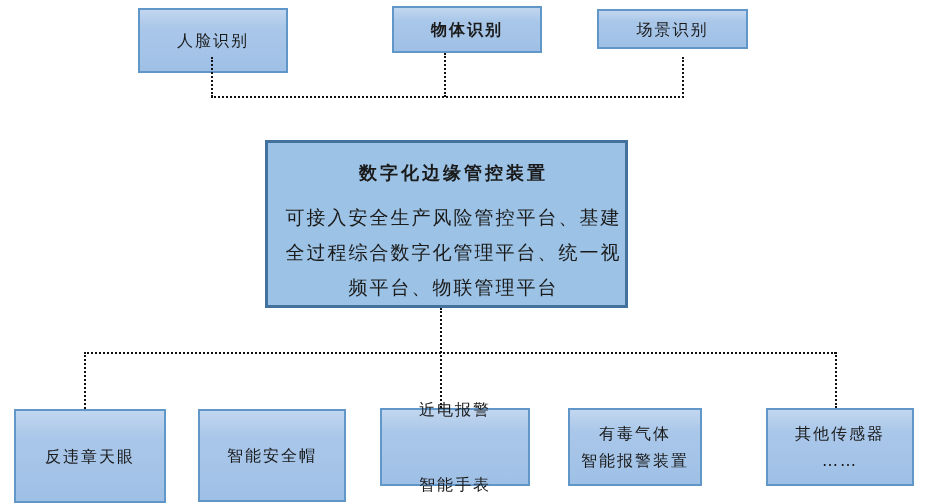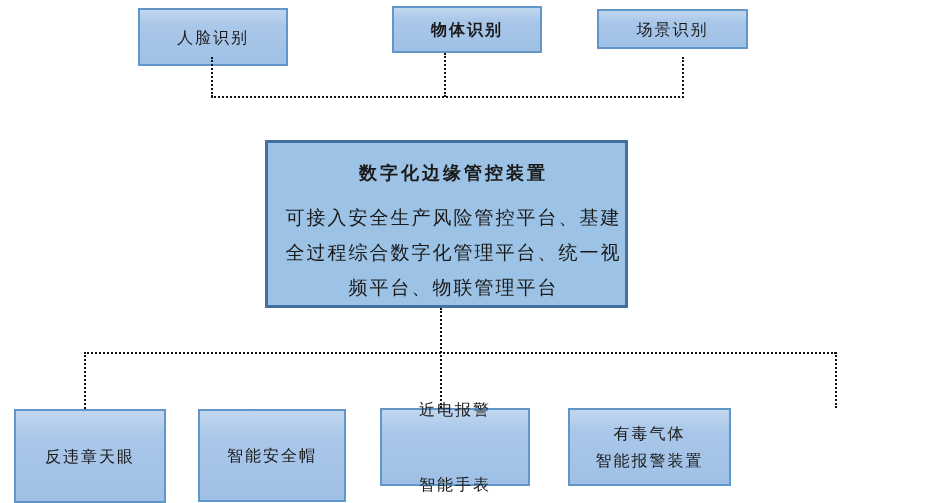--- a/index.html
+++ b/index.html
@@ -60,21 +60,21 @@
   .line.h {
     height: 0;
     border-top: 2px dotted #111111;
   }
 </style>
 </head>
 <body>
 
 <div class="canvas">
 
-  <div class="node" style="left:138px; top:8px; width:150px; height:58px;">
+  <div class="node" style="left:138px; top:8px; width:150px; height:65px;">
     <span>人脸识别</span>
   </div>
   <div class="node" style="left:392px; top:6px; width:150px; height:47px;font-weight:bold;">
     <span>物体识别</span>
   </div>
   <div class="node" style="left:597px; top:9px; width:151px; height:40px;">
     <span>场景识别</span>
   </div>
 
   <div class="line v" style="left:211px; top:57px; height:40px;"></div>
@@ -99,18 +99,22 @@
   <div class="node" style="left:14px; top:409px; width:152px; height:94px;">
     <span>反违章天眼</span>
   </div>
   <div class="node" style="left:198px; top:409px; width:148px; height:93px;">
     <span>智能安全帽</span>
   </div>
   <div class="node" style="left:380px; top:408px; width:150px; height:78px;gap:48px;">
     <span>近电报警</span>
     <span>智能手表</span>
   </div>
-  <div class="node" style="left:568px; top:408px; width:163px; height:78px;">
+  <div class="node" style="left:568px; top:408px; width:134px; height:78px;">
     <span>有毒气体</span>
     <span>智能报警装置</span>
+  </div>
+  <div class="node" style="left:766px; top:408px; width:148px; height:78px;">
+    <span>其他传感器</span>
+    <span>……</span>
   </div>
 
 </div>
 
 </body></html>

